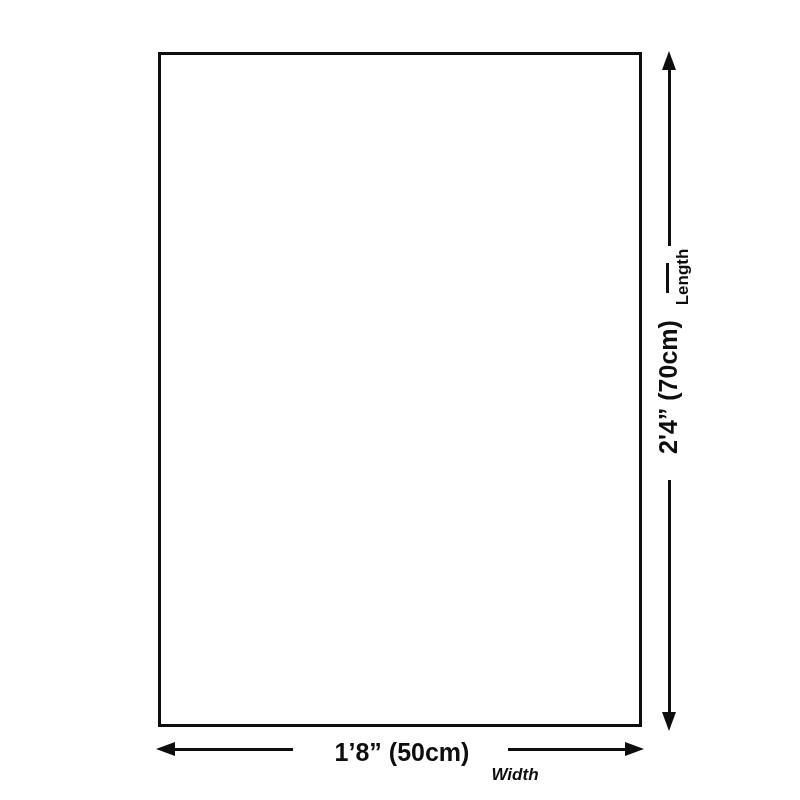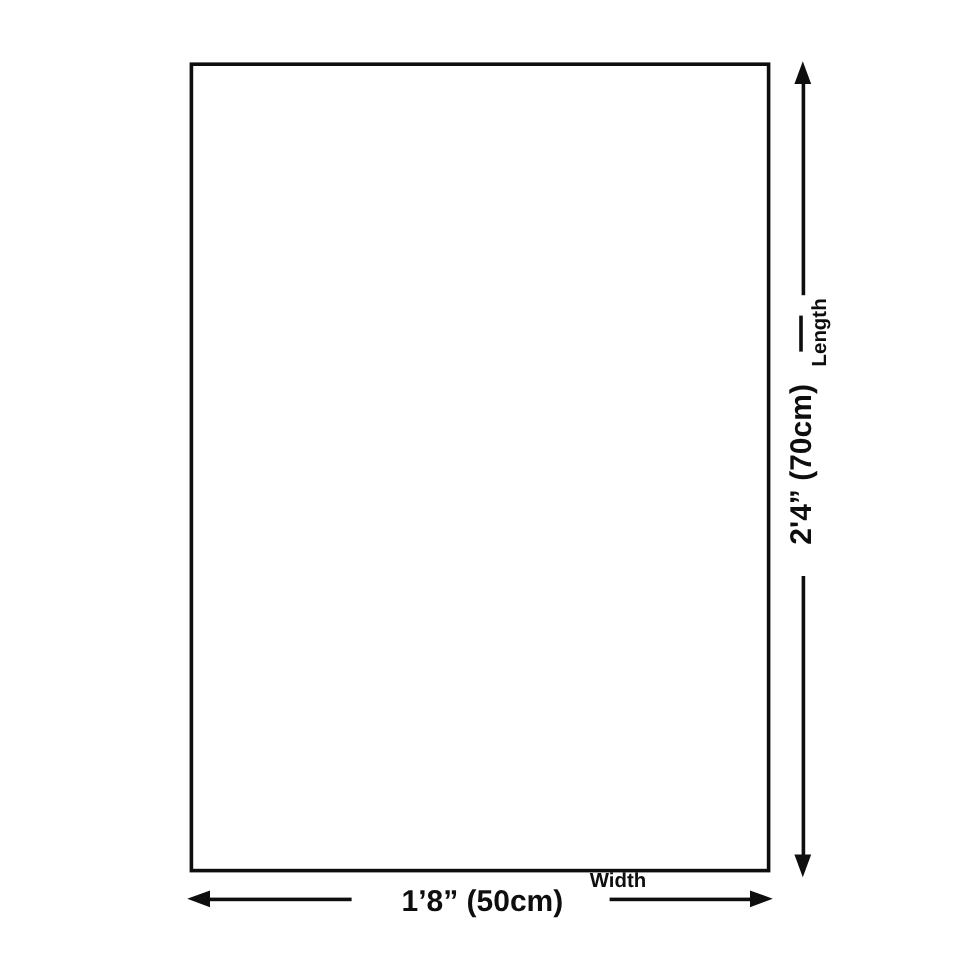--- a/index.html
+++ b/index.html
@@ -92,21 +92,21 @@
     color: #0e0e0e;
     transform: translate(-50%, -50%);
   }
   .dim-label.rotated {
     transform: translate(-50%, -50%) rotate(-90deg);
   }
   
   .length-value-anchor { left: 668px; top: 387px; }
   .length-label-anchor { left: 683px; top: 277px; }
   .width-value-anchor  { left: 402px; top: 752px; }
-  .width-label-anchor  { left: 515px; top: 734px; }
+  .width-label-anchor  { left: 515px; top: 775px; font-style: italic; }
 
   
   .len-seg-upper { left: 668px; top: 67px;  height: 179px; }
   .len-tick      { left: 666px; top: 263px; height: 30px;  }
   .len-seg-lower { left: 668px; top: 480px; height: 234px; }
 
   
   .wid-seg-left  { left: 173px; top: 748px; width: 120px; }
   .wid-seg-right { left: 508px; top: 748px; width: 120px; }
 </style>

